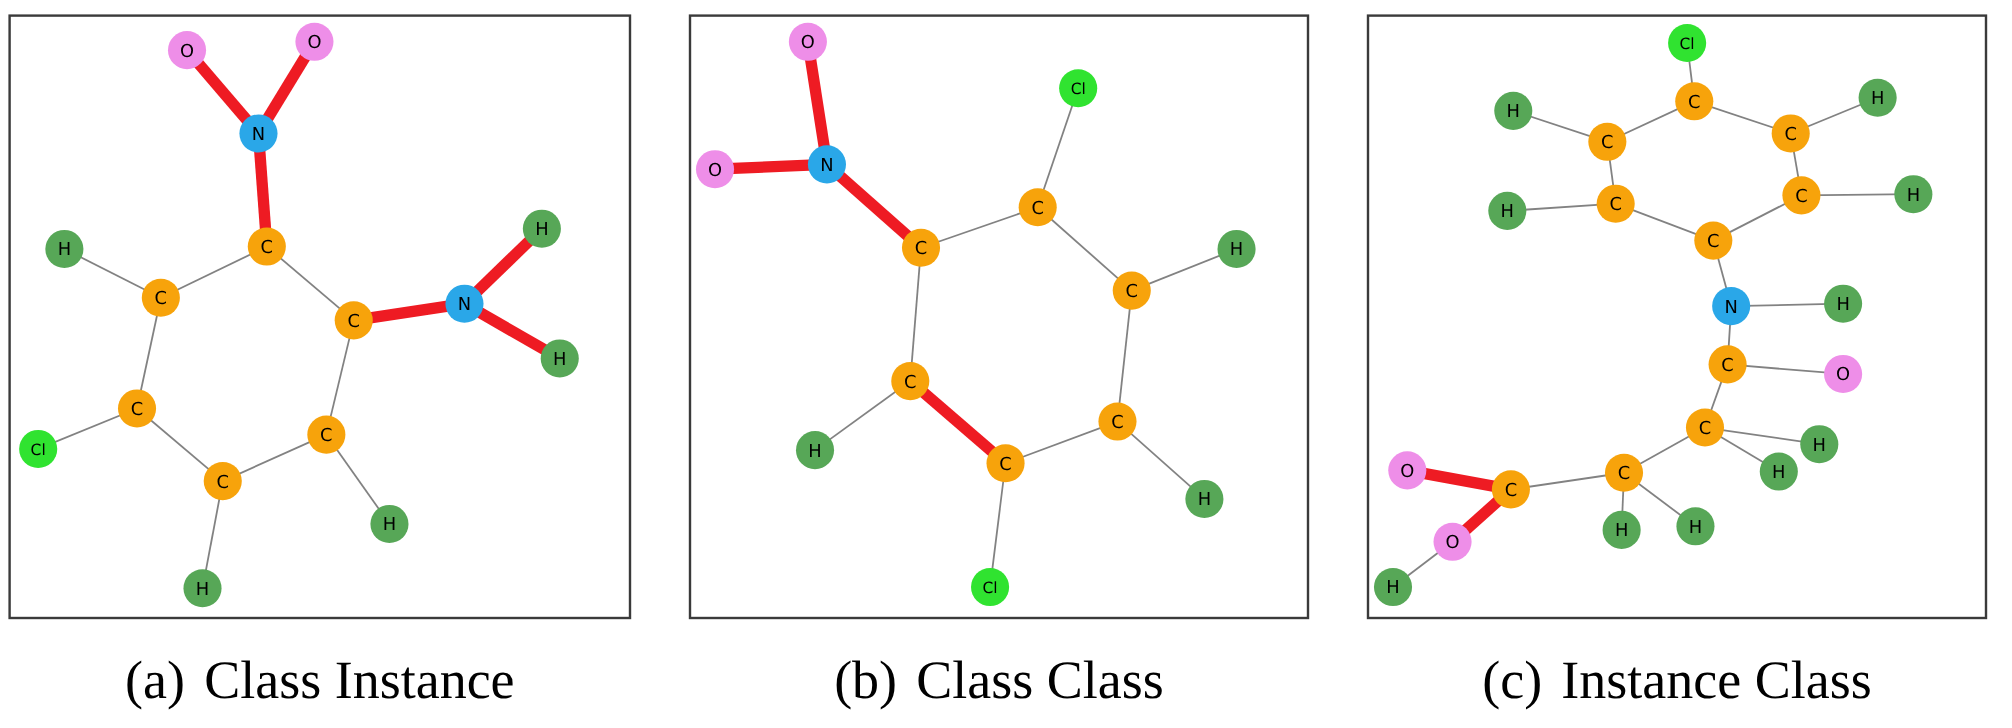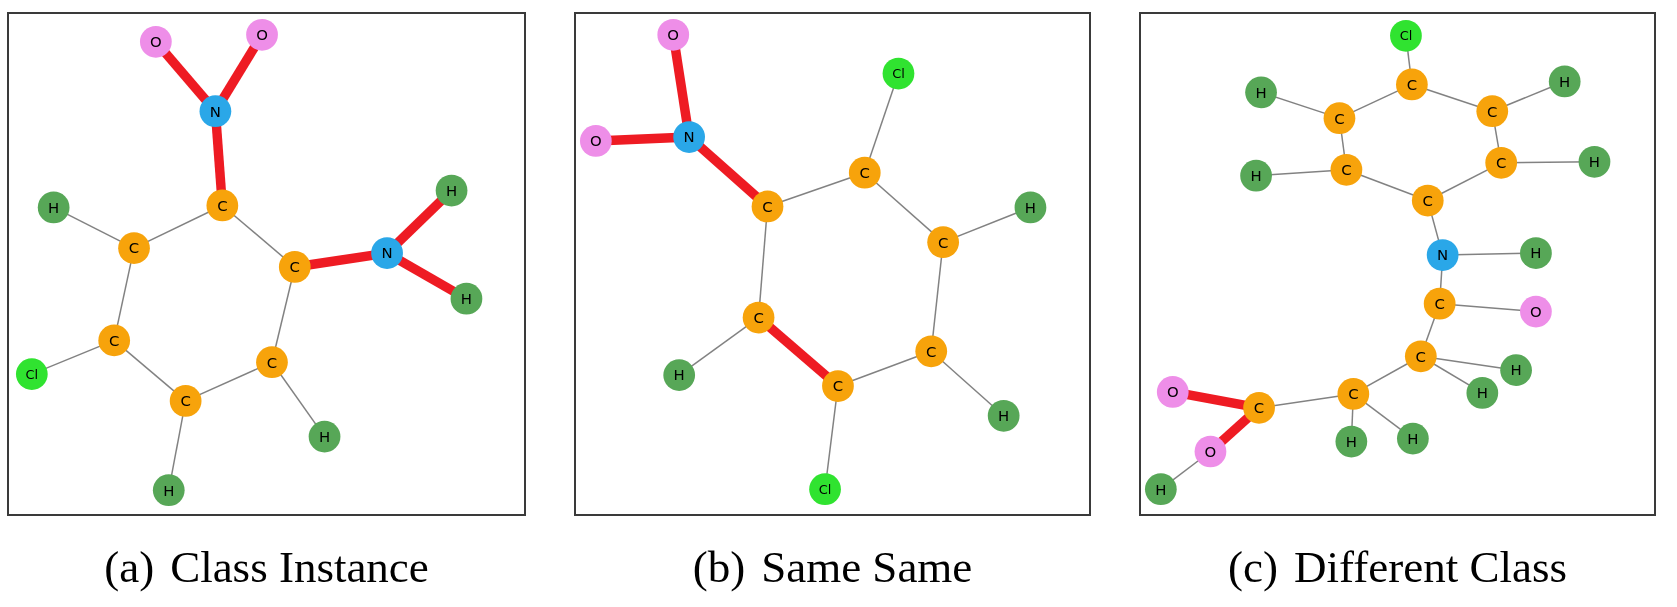--- a/index.html
+++ b/index.html
@@ -339,21 +339,21 @@
       </svg>
   </div>
 
   <div class="caption caption-a">
     <span class="cap-label">(a)</span>
     <span class="cap-text">Class Instance</span>
   </div>
 
   <div class="caption caption-b">
     <span class="cap-label">(b)</span>
-    <span class="cap-text">Same Same</span>
+    <span class="cap-text">Class Class</span>
   </div>
 
   <div class="caption caption-c">
     <span class="cap-label">(c)</span>
-    <span class="cap-text">Different Class</span>
+    <span class="cap-text">Instance Class</span>
   </div>
 
 </div>
 
 </body></html>

